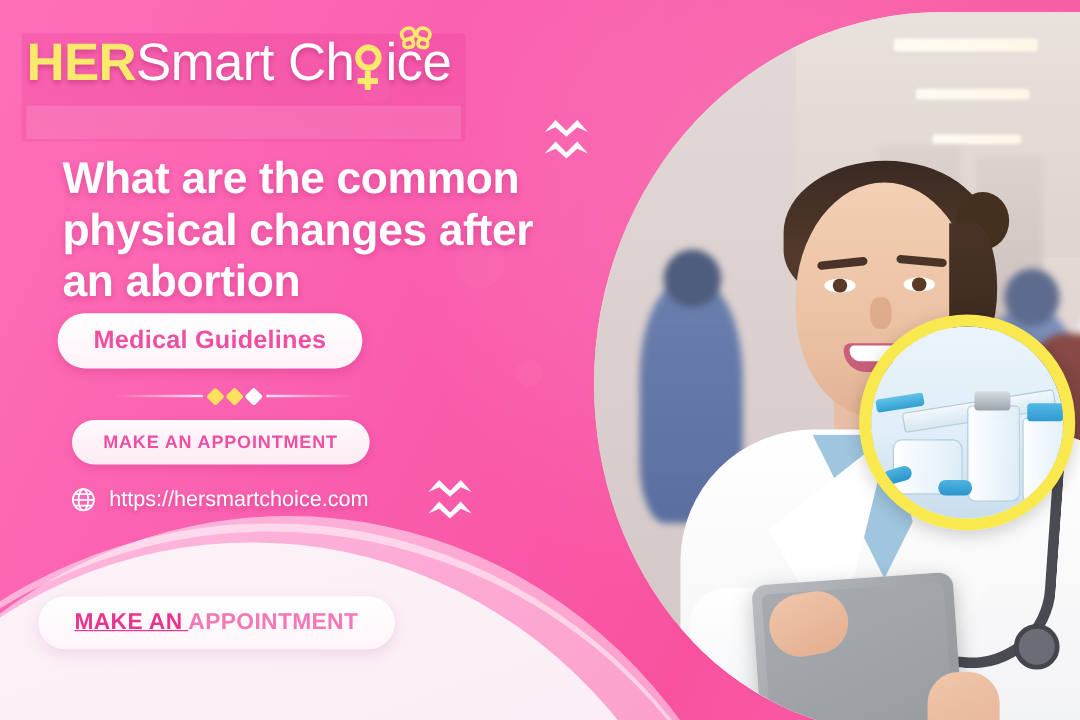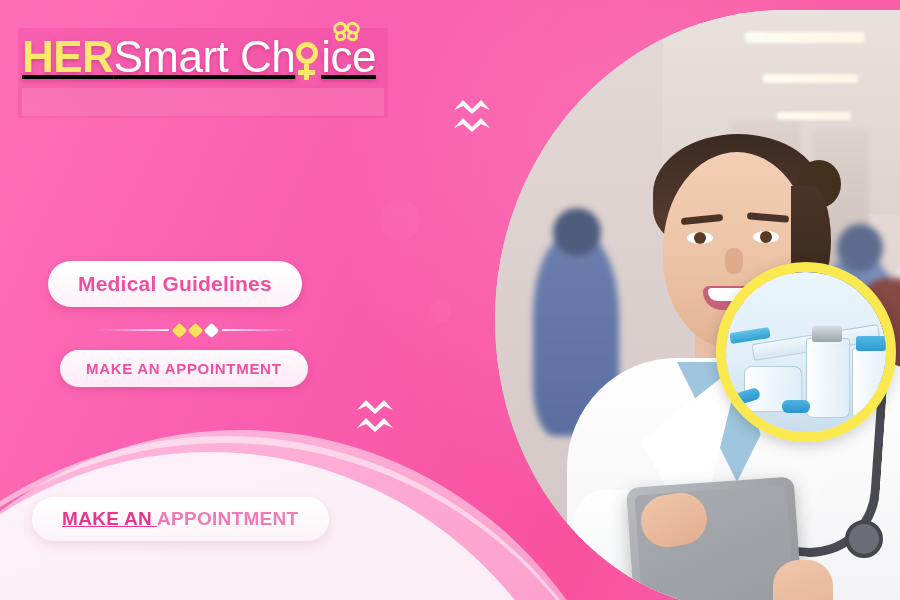--- a/index.html
+++ b/index.html
@@ -154,21 +154,21 @@
   .blue-cap{position:absolute;background:linear-gradient(180deg,#4fb4e3,#2b94c9);border-radius:50%;}
 
   
   .logo-box{
     position:absolute;left:18px;top:28px;width:370px;height:90px;
     background:linear-gradient(180deg,rgba(230,60,150,.30) 0%,rgba(230,60,150,.22) 100%);
     border-radius:2px;
   }
   .logo-row{
     position:absolute;left:22px;top:28px;width:366px;height:58px;
-    display:flex;align-items:center;text-decoration:underline;
+    display:flex;
   }
   .logo-text{
     font-size:44px;font-weight:700;letter-spacing:-.5px;white-space:nowrap;
     text-shadow:0 2px 4px rgba(120,0,60,.28);
   }
   .logo-her{color:#fbe96b;font-weight:700;}
   .logo-rest{color:#ffffff;font-weight:400;}
   .venus{
     position:relative;display:inline-block;width:26px;height:44px;vertical-align:-10px;
   }
@@ -376,32 +376,45 @@
     </span>
   </div>
   <div class="butterfly">
     <span class="bw bw1"></span>
       <span class="bw bw2"></span>
     <span class="bw bw3"></span>
       <span class="bw bw4"></span>
   </div>
   <div class="logo-sub-bar"></div>
 
+  <div class="headline">What are the common physical changes after an abortion</div>
 
   <div class="pill-guidelines">Medical Guidelines</div>
 
   <div class="divider">
     <span class="dline"></span>
     <span class="dia y"></span>
     <span class="dia y"></span>
     <span class="dia w"></span>
     <span class="dline r"></span>
   </div>
 
   <div class="btn-appt">MAKE AN APPOINTMENT</div>
 
+  <div class="url-row">
+    <span class="globe">
+      <svg width="23" height="23" viewBox="0 0 24 24" fill="none" stroke="#ffffff" stroke-width="1.5">
+        <circle cx="12" cy="12" r="9.2"></circle>
+        <ellipse cx="12" cy="12" rx="4.2" ry="9.2"></ellipse>
+        <line x1="2.9" y1="12" x2="21.1" y2="12"></line>
+        <line x1="4.4" y1="7" x2="19.6" y2="7"></line>
+        <line x1="4.4" y1="17" x2="19.6" y2="17"></line>
+      </svg>
+    </span>
+    <span>https://hersmartchoice.com</span>
+  </div>
 
   <div class="bottom-cta">
     <span class="cta-strong">MAKE AN </span>
     <span class="cta-light">APPOINTMENT</span>
   </div>
 
 </div>
 
 </body></html>

